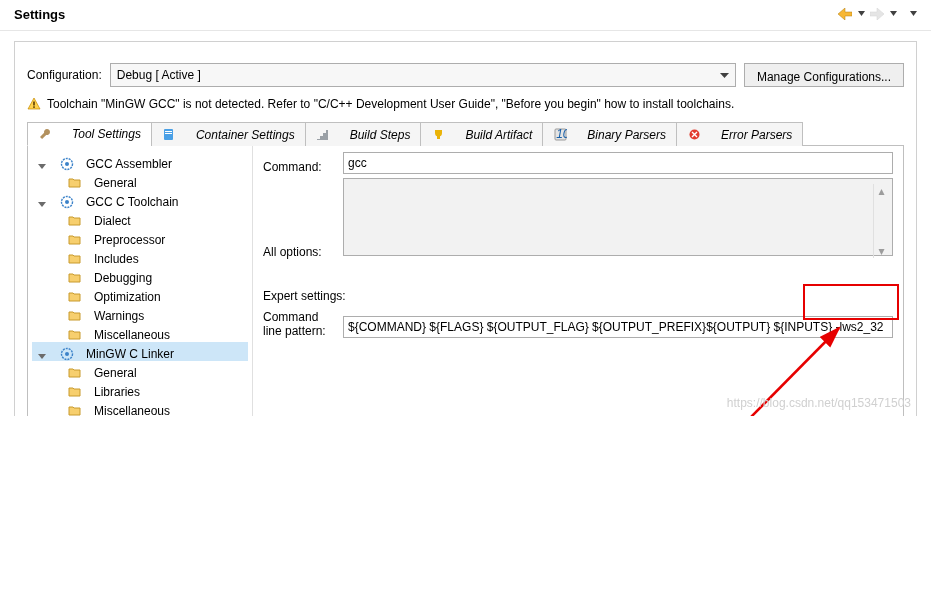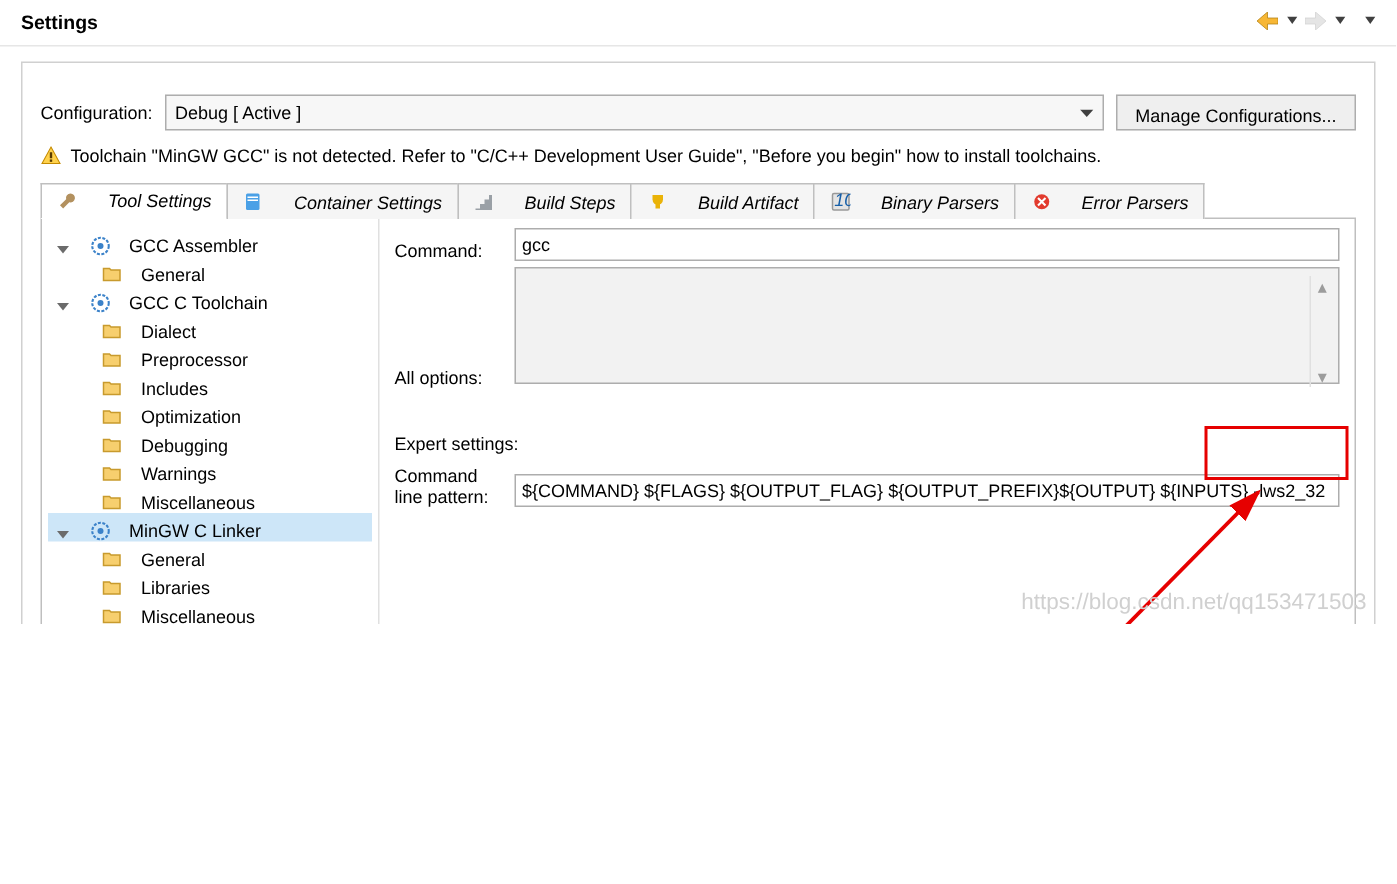--- a/index.html
+++ b/index.html
@@ -43,21 +43,21 @@
   .form-panel { flex:1; padding:6px 10px; position:relative; }
   .frow { display:flex; align-items:flex-end; margin-bottom:4px; }
   .flabel { width:80px; padding-top:3px; }
   input.textbox { height:22px; border:1px solid #adadad; padding:1px 4px; width:100%; background:#fff; }
   textarea.textbox { border:1px solid #adadad; padding:2px 4px; width:100%; resize:none; background:#f2f2f2; height:78px; }
   .scrollhint { position:absolute; right:14px; top:38px; height:74px; width:16px; border-left:1px solid #e0e0e0; display:flex; flex-direction:column; align-items:center; justify-content:space-between; color:#9c9c9c; font-size:9px;}
   .expert-gap { height:26px; }
   .highlight-box { position:absolute; border:2px solid #e60000; pointer-events:none; }
   .arrow-svg { position:absolute; pointer-events:none; }
 
-  .watermark { position:absolute; right:20px; bottom:6px; color:#d0d0d0; font-size:15px; }
+  .watermark { position:absolute; right:20px; bottom:6px; color:#d0d0d0; font-size:12px; }
 </style>
 </head>
 <body>
 <div class="window">
 
   <div class="header">
     <div class="header-title">Settings</div>
     <div class="header-nav">
       <span class="nav-icon">
         <svg width="14" height="12" viewBox="0 0 14 12">
@@ -235,29 +235,29 @@
                   </svg>
                 </span>
                 <span>Includes</span>
               </div>
             <div class="tree-row child-pad2">
                 <span class="node-icon">
                   <svg width="14" height="12" viewBox="0 0 14 12">
                     <path d="M1 2h4l1 1h6v7H1z" fill="#f7cf6e" stroke="#c89a2d"></path>
                   </svg>
                 </span>
+                <span>Debugging</span>
+              </div>
+            <div class="tree-row child-pad2">
+                <span class="node-icon">
+                  <svg width="14" height="12" viewBox="0 0 14 12">
+                    <path d="M1 2h4l1 1h6v7H1z" fill="#f7cf6e" stroke="#c89a2d"></path>
+                  </svg>
+                </span>
                 <span>Optimization</span>
-              </div>
-            <div class="tree-row child-pad2">
-                <span class="node-icon">
-                  <svg width="14" height="12" viewBox="0 0 14 12">
-                    <path d="M1 2h4l1 1h6v7H1z" fill="#f7cf6e" stroke="#c89a2d"></path>
-                  </svg>
-                </span>
-                <span>Debugging</span>
               </div>
             <div class="tree-row child-pad2">
                 <span class="node-icon">
                   <svg width="14" height="12" viewBox="0 0 14 12">
                     <path d="M1 2h4l1 1h6v7H1z" fill="#f7cf6e" stroke="#c89a2d"></path>
                   </svg>
                 </span>
                 <span>Warnings</span>
               </div>
             <div class="tree-row child-pad2">

